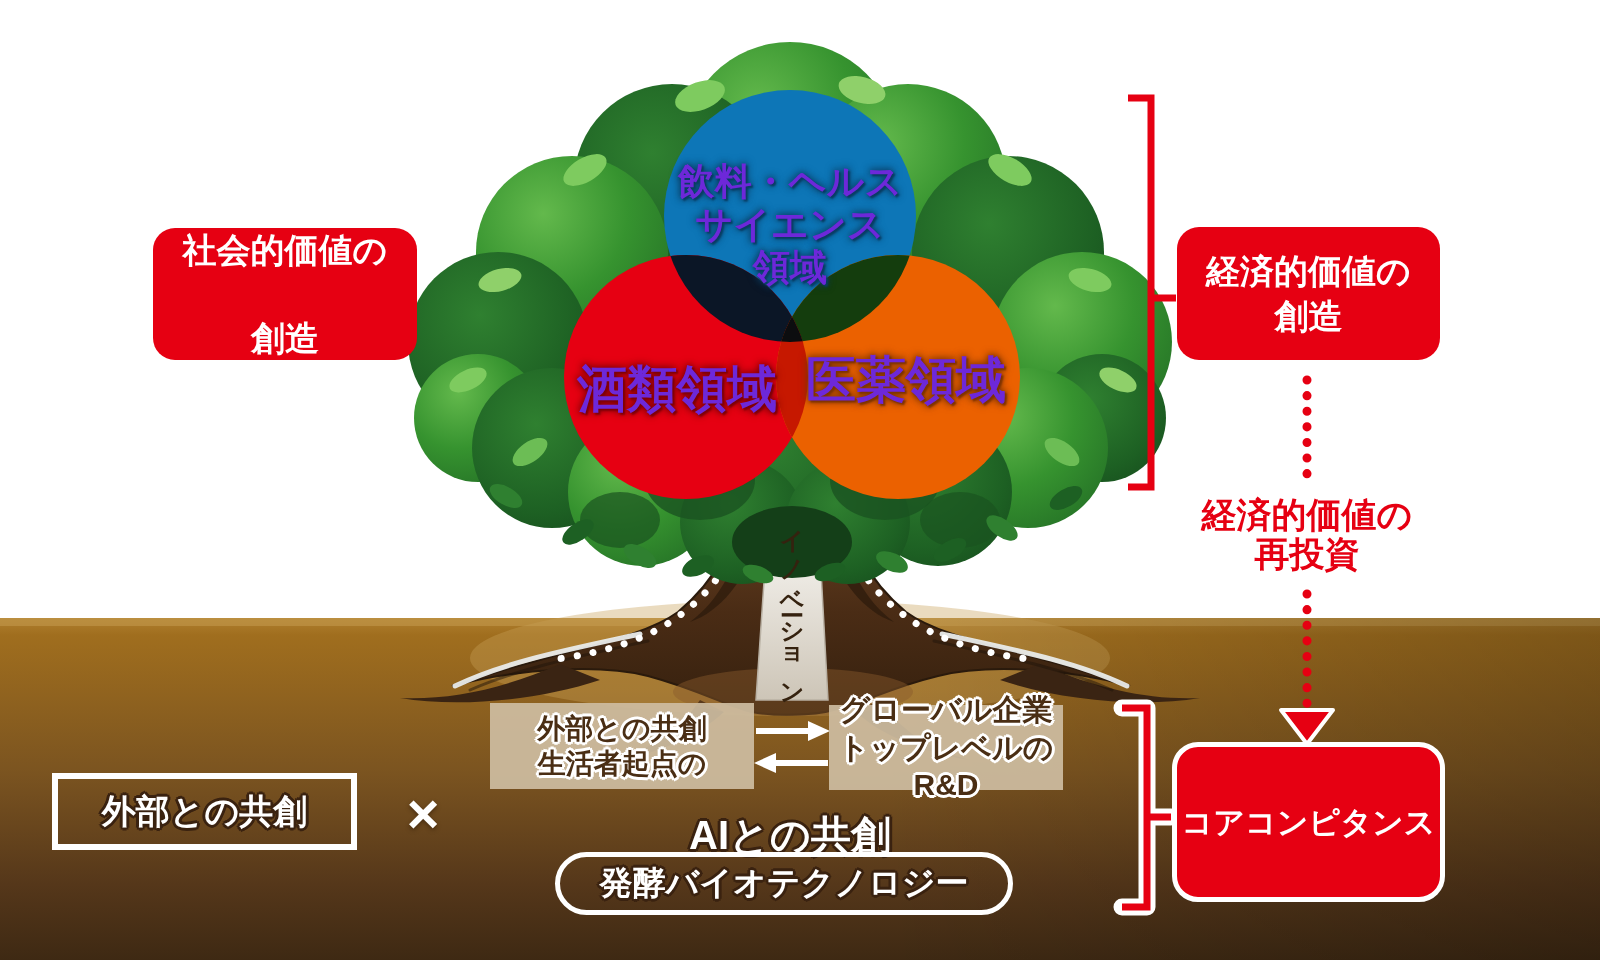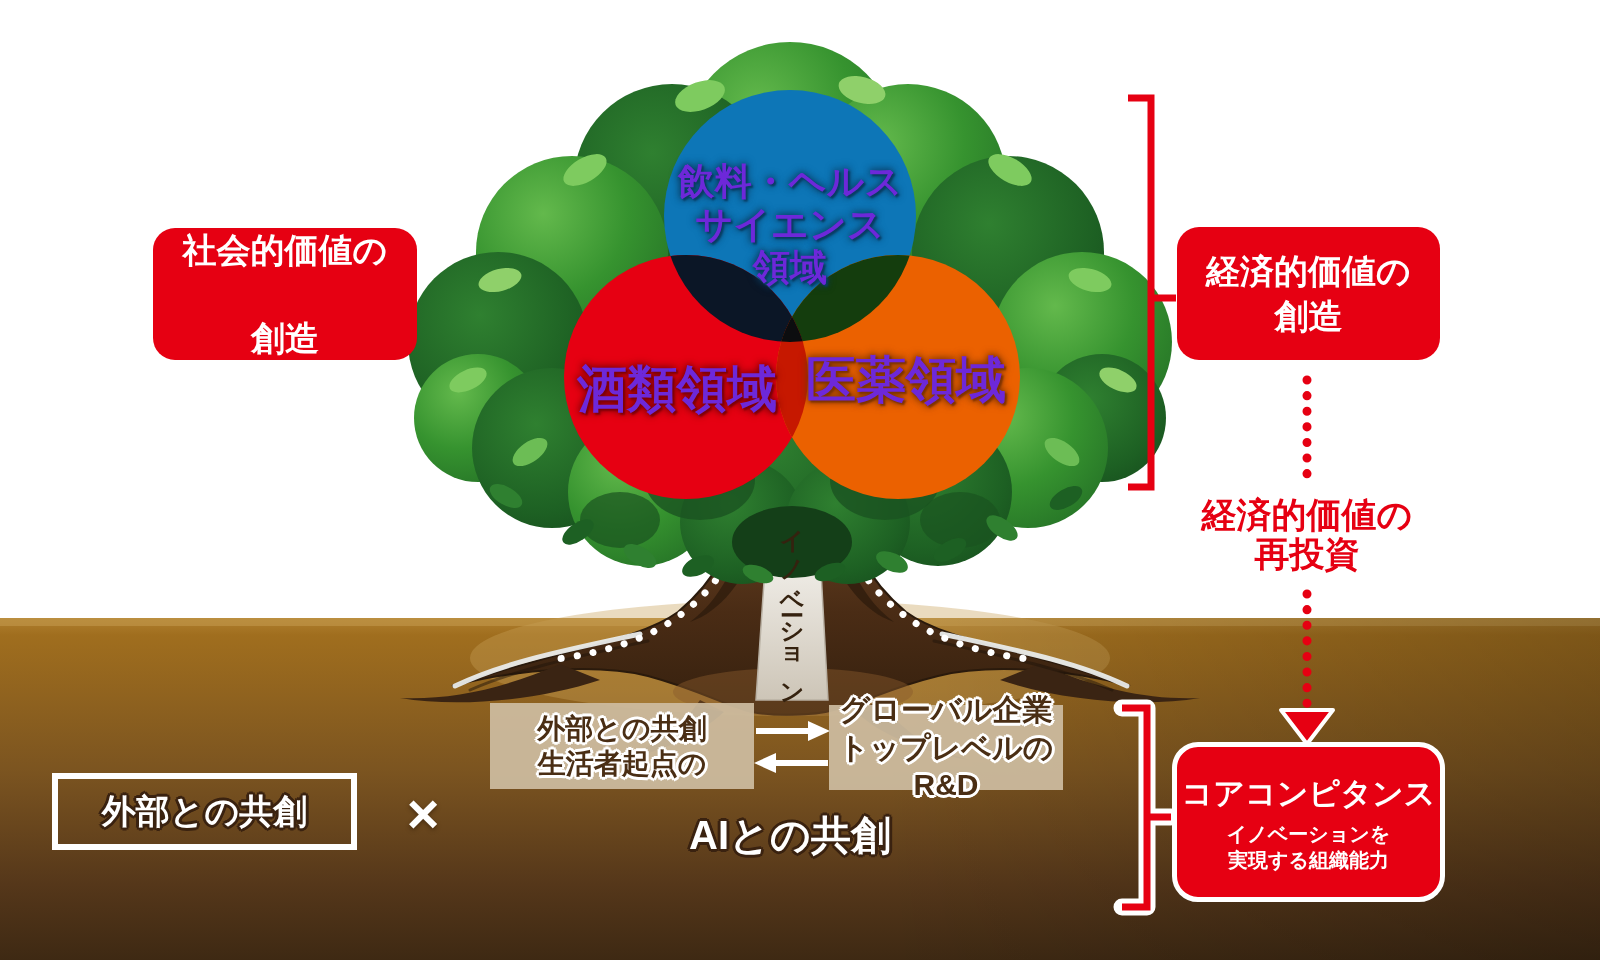--- a/index.html
+++ b/index.html
@@ -258,38 +258,37 @@
 
   <div class="abs" id="innovation-text" style="left:770px;top:512px;width:44px;height:188px;">イノベーション</div>
 
   <div class="abs red-text" style="left:1157px;top:496px;width:300px;">
     <div>経済的価値の</div>
     <div>再投資</div>
   </div>
 
   <div class="abs center-flex" id="core-box" style="left:1172px;top:742px;width:273px;height:160px;">
     <div class="title">コアコンピタンス</div>
-    <div class="sub">
-      <div>イノベーションを</div>
-      <div>実現する組織能力</div>
-    </div>
   </div>
 
   <div class="abs tan-box center-flex" style="left:490px;top:703px;width:264px;height:86px;font-size:28px;">
     <div>外部との共創</div>
     <div>生活者起点の</div>
   </div>
 
   <div class="abs tan-box center-flex" style="left:829px;top:705px;width:234px;height:85px;font-size:30px;">
     <div>グローバル企業</div>
     <div>トップレベルのR&amp;D</div>
   </div>
 
   <div class="abs center-flex" id="external-box" style="left:52px;top:773px;width:305px;height:77px;">
     <div class="soil-white-text" style="font-size:34px;">外部との共創</div>
   </div>
 
   <div class="abs center-flex" id="times-sign" style="left:393px;top:778px;width:60px;height:70px;">×</div>
 
   <div class="abs soil-white-text" style="left:640px;top:808px;width:300px;font-size:40px;text-align:center;">AIとの共創</div>
 
+  <div class="abs center-flex" id="pill-box" style="left:555px;top:852px;width:458px;height:63px;">
+    <div class="soil-white-text" style="font-size:33px;">発酵バイオテクノロジー</div>
+  </div>
 
 </div>
 
 </body></html>

